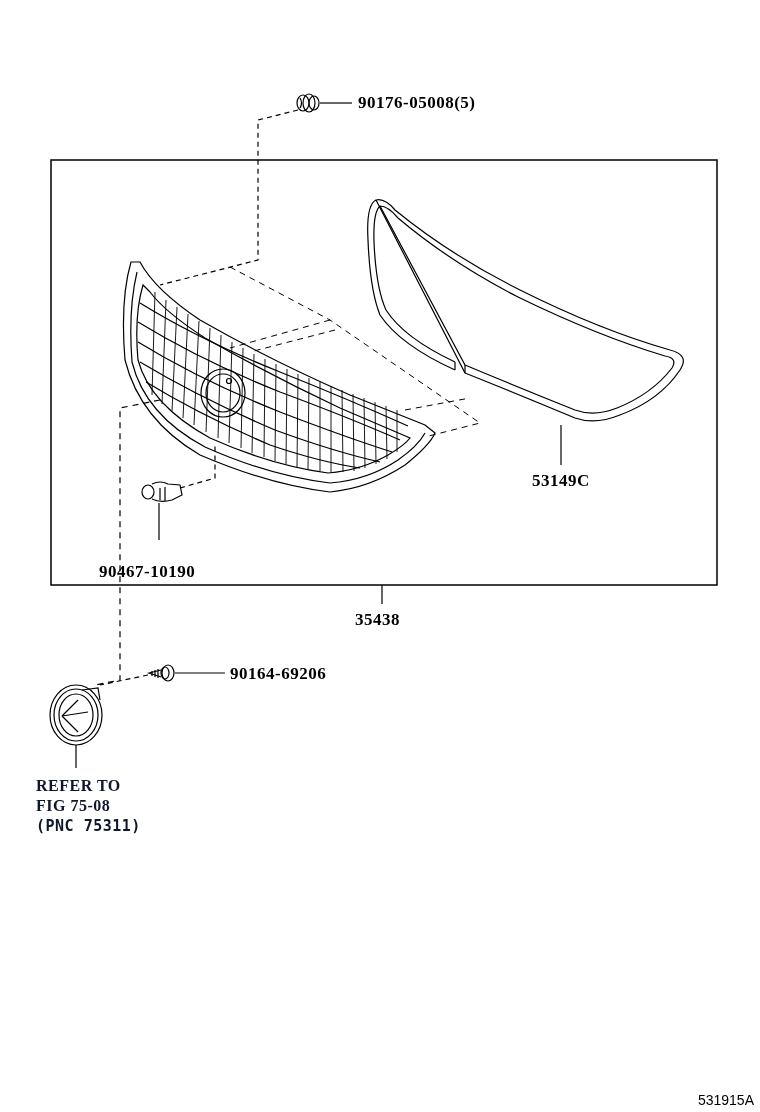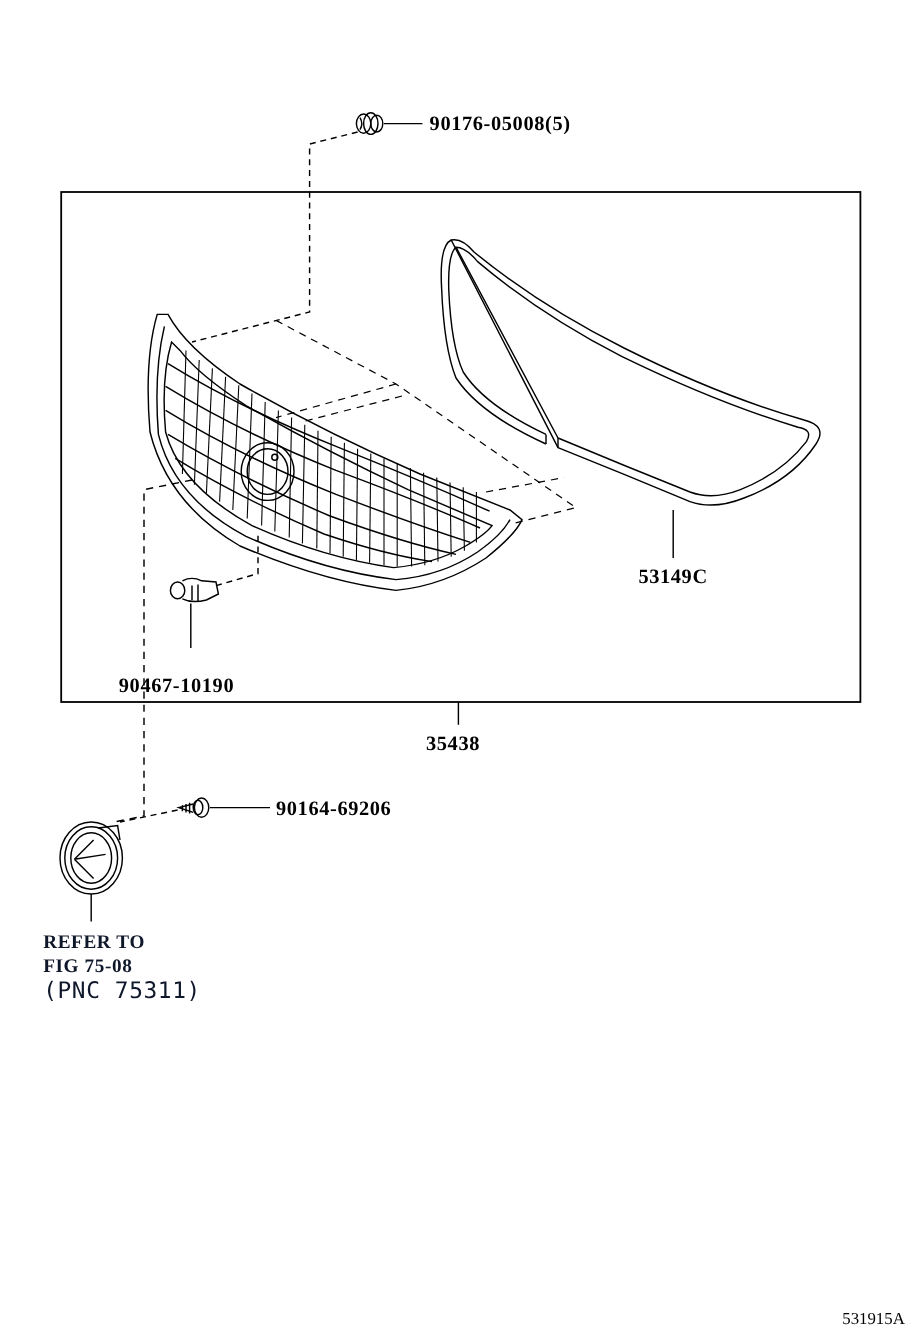--- a/index.html
+++ b/index.html
@@ -17,25 +17,25 @@
     }
     .ref {
       position: absolute;
       font-family: "Liberation Serif", "DejaVu Serif", serif;
       font-weight: bold;
       font-size: 16px;
       color: #0f172a;
       line-height: 20px;
       letter-spacing: 0.5px;
     }
-    .ref .note { font-weight: normal; font-family: "DejaVu Sans Mono", monospace; font-size: 19px; }
+    .ref .note { font-weight: bold; font-family: "DejaVu Sans Mono", monospace; font-size: 15px; }
     .figno {
       position: absolute;
       right: 6px; bottom: 4px;
-      font-family: Liberation Serif, serif;
+      font-family: Liberation Sans, sans-serif;
       font-size: 14px;
       color: #000;
     }
   </style>
 </head>
 <body>
 
 <svg id="canvas" viewBox="0 0 760 1112" xmlns="http://www.w3.org/2000/svg">
   <g fill="none" stroke="#000" stroke-width="1.2">
 

